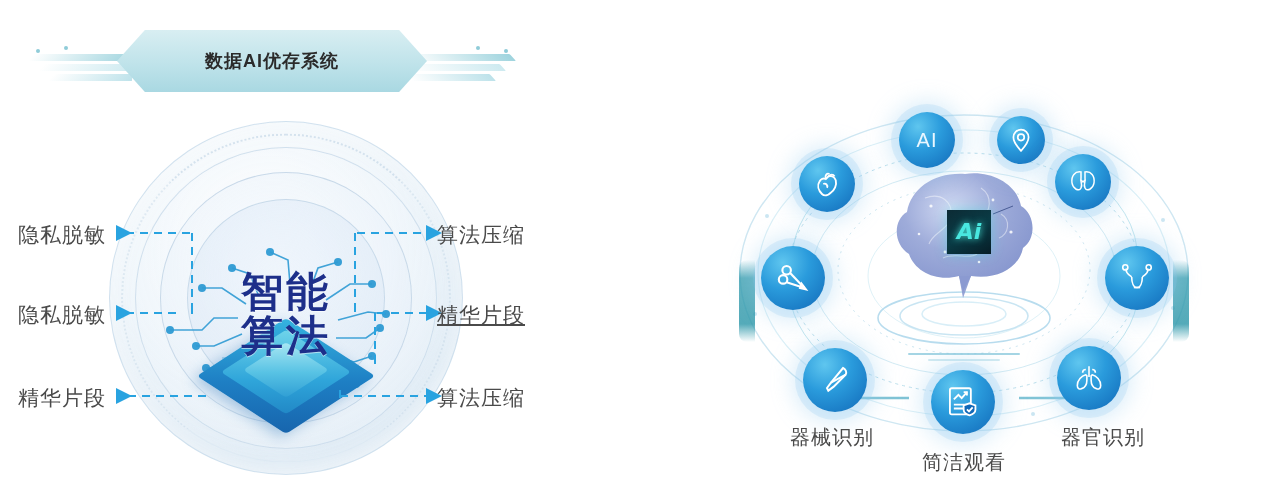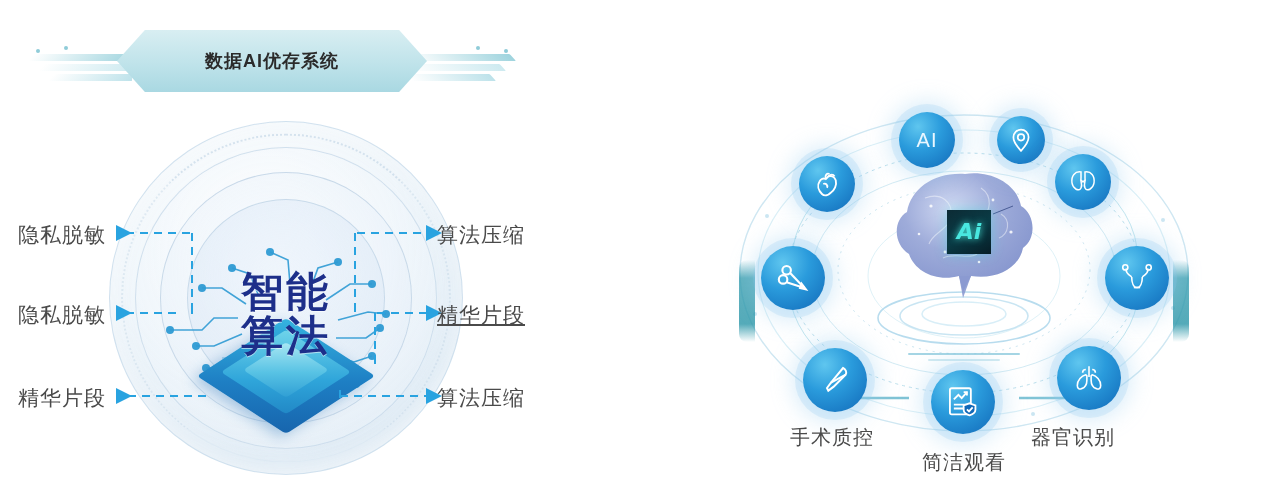--- a/index.html
+++ b/index.html
@@ -574,18 +574,18 @@
         <svg width="34" height="32" viewBox="0 0 32 30" fill="none" stroke="#ffffff" stroke-width="1.5">
           <path d="M16 4 L16 14"></path>
           <path d="M13 7 C11 7 10 8 10 10"></path>
           <path d="M19 7 C21 7 22 8 22 10"></path>
           <path d="M13 12 C9 13 5 17 5 22 C5 25 7 26 9 25 C12 24 14 21 14 17 L14 13 Z"></path>
           <path d="M19 12 C23 13 27 17 27 22 C27 25 25 26 23 25 C20 24 18 21 18 17 L18 13 Z"></path>
         </svg>
       </div>
     </div>
 
-    <div class="orbit-label" style="left:155px; top:427px;">手术质控</div>
+    <div class="orbit-label" style="left:155px; top:427px;">器械识别</div>
     <div class="orbit-label" style="left:287px; top:452px;">简洁观看</div>
-    <div class="orbit-label" style="left:396px; top:427px;text-align:center;">器官识别</div>
+    <div class="orbit-label" style="left:426px; top:427px;text-align:center;">器官识别</div>
   </div>
 
 </div>
 
 </body></html>

